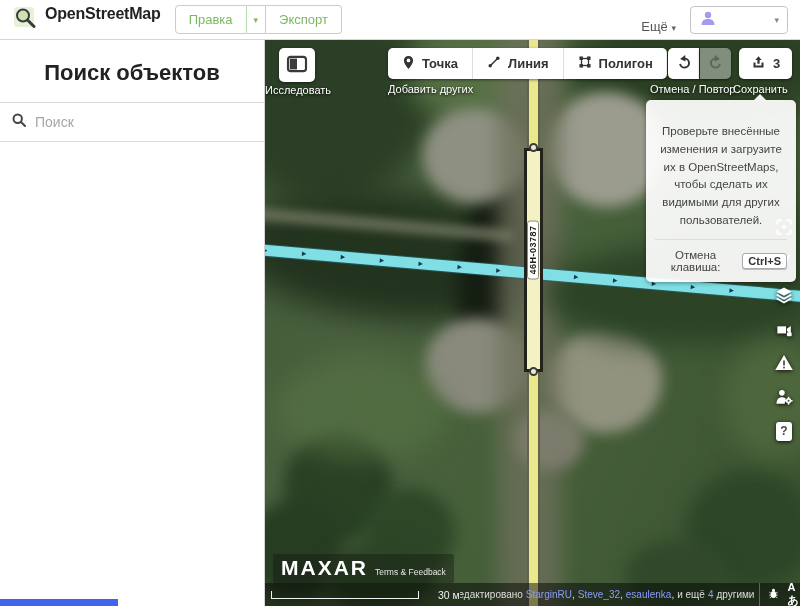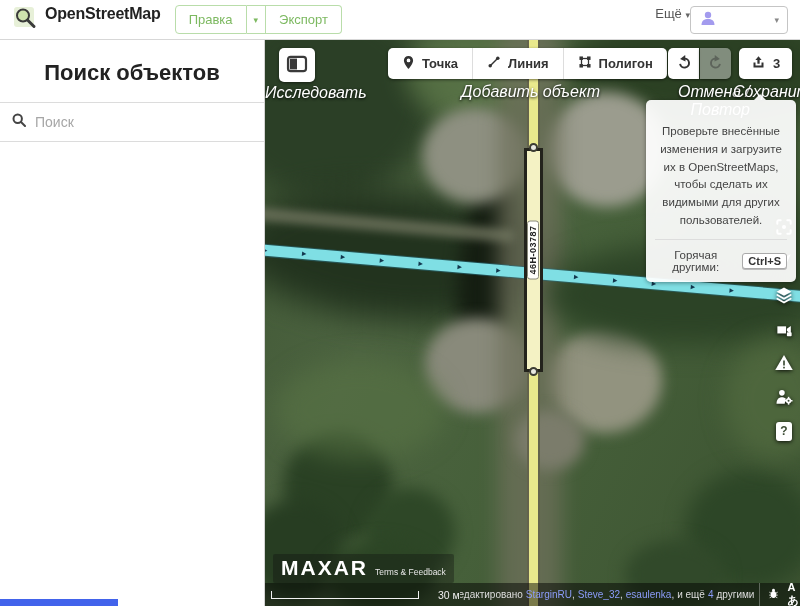--- a/index.html
+++ b/index.html
@@ -11,21 +11,21 @@
   .navbar { position:absolute; top:0; left:0; width:800px; height:40px; background:#fff;
             border-bottom:1px solid #d7d7d7; display:flex; align-items:center; padding:0 12px; z-index:40; }
   .brand { display:flex; gap:7px; }
   .brand-title { font-size:16px; font-weight:bold; color:#222; letter-spacing:-0.2px; }
   .nav-group { display:flex; margin-left:14px; }
   .nav-group .gbtn { border:1px solid #b9ddaa; background:#fff; color:#7db961; font-size:13px;
                      padding:6px 13px; cursor:pointer; border-left-width:0; font-family:inherit; }
   .nav-group .gbtn:first-child { border-left-width:1px; border-radius:4px 0 0 4px; }
   .nav-group .gbtn:last-child { border-radius:0 4px 4px 0; }
   .nav-group .caret-btn { padding:6px 7px; font-size:9px; }
-  .nav-right { margin-left:auto; display:flex; align-items:flex-start; }
+  .nav-right { margin-left:auto; display:flex; align-items:flex-end; gap:14px; }
   .more-link { font-size:13px; color:#555; cursor:pointer; }
   .more-link .caret { font-size:9px; color:#666; }
   .user-btn { width:98px; height:28px; border:1px solid #c5c5c5; border-radius:4px; background:#fff;
               display:flex; align-items:center; justify-content:space-between; padding:0 8px; cursor:pointer; }
   .user-btn .caret { font-size:9px; color:#888; }
 
   
   .sidebar { position:absolute; top:40px; left:0; width:265px; height:566px; background:#fff;
              border-right:1px solid #d4d4d4; z-index:30; }
   .sidebar h2 { text-align:center; font-size:22px; color:#222; padding:20px 12px 16px; }
@@ -71,21 +71,21 @@
   .bridge { position:absolute; left:259px; top:108px; width:19px; height:224px; background:#f4f2c4;
             border:3px solid #23231c; z-index:3; }
   .vertex { position:absolute; width:9px; height:9px; border-radius:50%; background:#e8e8e0;
             border:2px solid #3c3c34; z-index:4; left:264px; }
   .vx-top { top:103px; } .vx-bottom { top:327px; }
   .road-ref { position:absolute; left:268px; top:210px; transform:translate(-50%,-50%) rotate(-90deg);
               background:rgba(255,255,255,.95); border:1px solid #8a8a7a; border-radius:3px; padding:0 4px;
               font-size:9px; font-weight:bold; color:#222; white-space:nowrap; z-index:5; letter-spacing:.5px; }
 
   
-  .tlabel { position:absolute; color:#fff; font-size:16px; text-shadow:0 1px 3px rgba(0,0,0,.95); z-index:10; text-align:right;font-style:italic; }
+  .tlabel { position:absolute; color:#fff; font-size:11px; text-shadow:0 1px 3px rgba(0,0,0,.95); z-index:10; text-align:left; }
   .mbtn { position:absolute; background:#fff; border:none; border-radius:5px; box-shadow:0 1px 3px rgba(0,0,0,.5);
           display:flex; align-items:center; justify-content:center; cursor:pointer; z-index:10; font-family:inherit; }
   .explore-btn { left:14px; top:8px; width:36px; height:34px; }
   .lab-explore { left:0px; top:44px; width:86px; }
   .add-group { position:absolute; left:123px; top:8px; height:31px; display:flex; border-radius:5px; overflow:hidden;
                box-shadow:0 1px 3px rgba(0,0,0,.5); z-index:10; }
   .add-group button { background:#fff; border:none; border-left:1px solid #ddd; padding:0 14px; font-size:13px;
                font-weight:bold; color:#333; display:flex; align-items:center; gap:7px; cursor:pointer; font-family:inherit; }
   .add-group button:first-child { border-left:none;text-align:center; }
   .lab-add { left:123px; top:43px; width:212px; }
@@ -255,21 +255,21 @@
             <rect x="6" y="6" width="12" height="12" fill="none" stroke="#333" stroke-width="2.2"></rect>
             <rect x="2.5" y="2.5" width="6" height="6" fill="#333"></rect>
             <rect x="15.5" y="2.5" width="6" height="6" fill="#333"></rect>
             <rect x="2.5" y="15.5" width="6" height="6" fill="#333"></rect>
             <rect x="15.5" y="15.5" width="6" height="6" fill="#333"></rect>
           </svg>
         </span>
         <span>Полигон</span>
       </button>
     </div>
-    <div class="tlabel lab-add">Добавить объект</div>
+    <div class="tlabel lab-add">Добавить других</div>
 
     <button class="mbtn undo-btn">
       <span>
         <svg width="18" height="18" viewBox="0 0 24 24">
           <path d="M12.5 7.5 A6 6 0 1 1 6.8 14.5" fill="none" stroke="#333" stroke-width="2.6"></path>
           <path d="M13.6 2.6 L6.8 7.9 L14 11.3 Z" fill="#333"></path>
         </svg>
       </span>
     </button>
     <button class="mbtn redo-btn">
@@ -289,21 +289,21 @@
           <path d="M4 12 V20 H20 V12 H16.8 V16.8 H7.2 V12 Z" fill="#333"></path>
         </svg>
       </span>
       <span class="save-count">3</span>
     </button>
     <div class="tlabel lab-save">Сохранить</div>
 
     <div class="tooltip">
       <p>Проверьте внесённые изменения и загрузите их в OpenStreetMaps, чтобы сделать их видимыми для других пользователей.</p>
       <div class="hotkey-row">
-        <span>Горячая другими:</span>
+        <span>Отмена клавиша:</span>
         <kbd>Ctrl+S</kbd>
       </div>
     </div>
 
     <div class="rail">
       <span class="ric">
         <svg width="20" height="20" viewBox="0 0 24 24" fill="none" stroke="#fff" stroke-width="2.4" stroke-linecap="round">
           <path d="M4 8 V5.5 A1.5 1.5 0 0 1 5.5 4 H8"></path>
             <path d="M16 4 H18.5 A1.5 1.5 0 0 1 20 5.5 V8"></path>
           <path d="M20 16 V18.5 A1.5 1.5 0 0 1 18.5 20 H16"></path>

